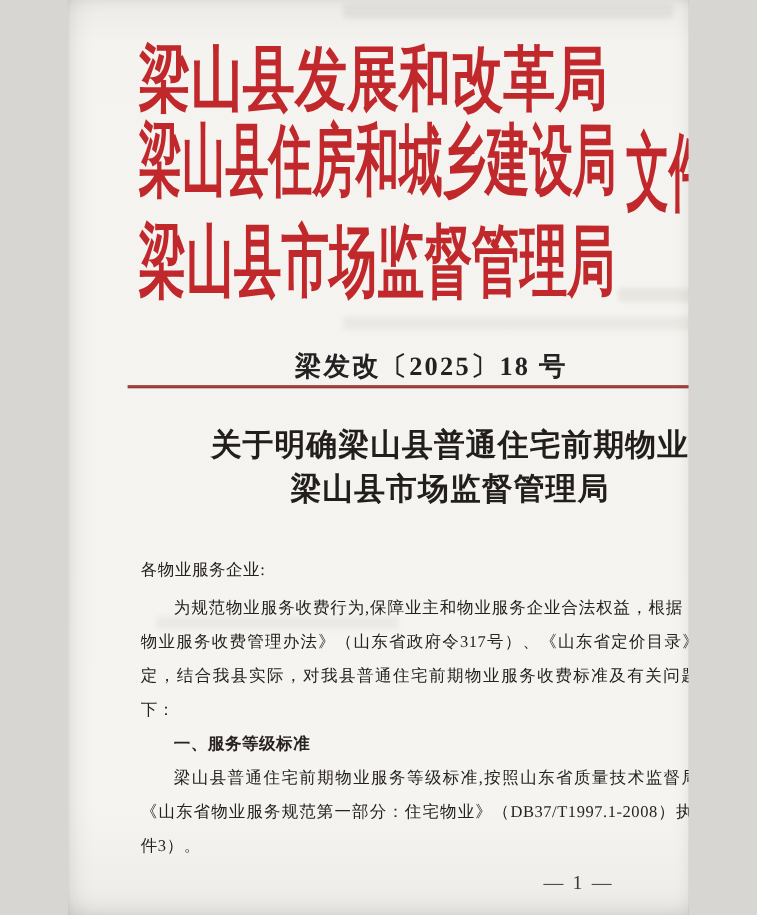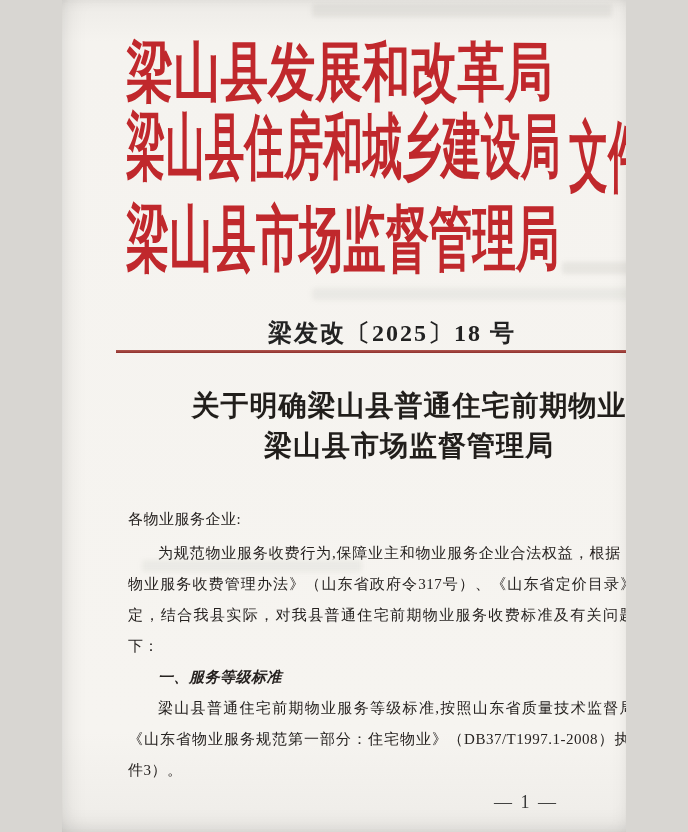--- a/index.html
+++ b/index.html
@@ -54,21 +54,21 @@
     position:absolute;left:9px;top:386px;width:676px;
     text-align:center;color:#211e1b;font-weight:bold;
     font-size:28px;line-height:40px;letter-spacing:1px;
   }
   .body-text{
     position:absolute;left:66px;top:504px;width:556px;
     color:#262220;font-size:15px;line-height:31px;letter-spacing:.5px;
   }
   .body-text p{margin:0;text-align:justify;text-justify:inter-ideograph;}
   .indent{text-indent:2em;}
-  .bold{font-weight:bold;font-style:italic;}
+  .bold{font-weight:bold;}
   .salutation{margin-bottom:3px !important;}
   .page-number{
     position:absolute;right:68px;top:792px;
     font-size:18px;color:#3a3a3a;letter-spacing:2px;white-space:nowrap;
   }
 </style>
 </head>
 <body>
 
 <div class="page">

